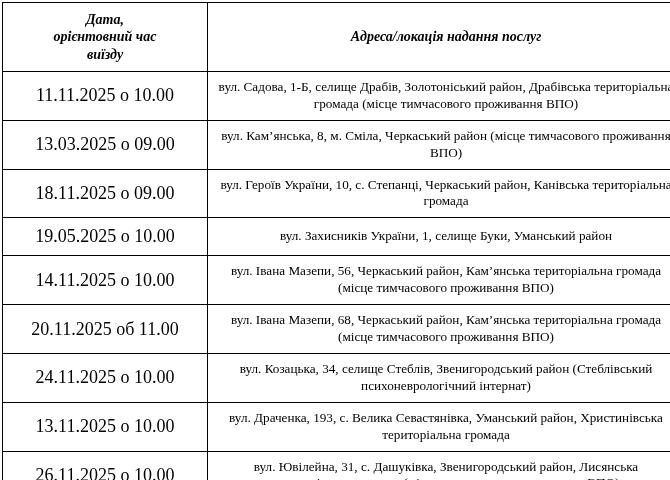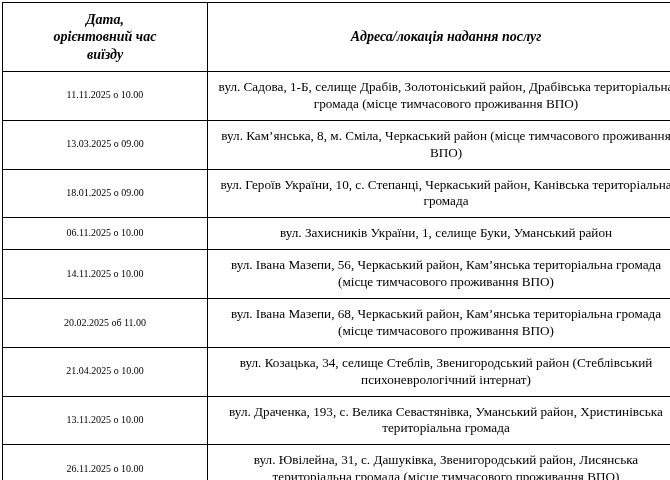--- a/index.html
+++ b/index.html
@@ -43,21 +43,21 @@
   th.col-date { width: 196px; }
   th.col-addr { width: 468px; }
 
   tbody td {
     font-size: 13.2px;
     line-height: 1.28;
     padding: 7px 6px;
   }
   tbody td.date-cell {
     white-space: nowrap;
-    font-size: 10px;
+    font-size: 18px;
   }
   tbody td.addr-cell {
     padding-left: 10px;
     padding-right: 10px;
   }
 </style>
 </head>
 <body>
 
 <div class="sheet">
@@ -73,37 +73,37 @@
     <tbody>
       <tr>
         <td class="date-cell">11.11.2025 о 10.00</td>
         <td class="addr-cell">вул. Садова, 1-Б, селище Драбів, Золотоніський район, Драбівська територіальна громада (місце тимчасового проживання ВПО)</td>
       </tr>
       <tr>
         <td class="date-cell">13.03.2025 о 09.00</td>
         <td class="addr-cell">вул. Кам’янська, 8, м. Сміла, Черкаський район (місце тимчасового проживання ВПО)</td>
       </tr>
       <tr>
-        <td class="date-cell">18.01.2025 о 09.00</td>
+        <td class="date-cell">18.11.2025 о 09.00</td>
         <td class="addr-cell">вул. Героїв України, 10, с. Степанці, Черкаський район, Канівська територіальна громада</td>
       </tr>
       <tr>
-        <td class="date-cell">06.11.2025 о 10.00</td>
+        <td class="date-cell">19.05.2025 о 10.00</td>
         <td class="addr-cell">вул. Захисників України, 1, селище Буки, Уманський район</td>
       </tr>
       <tr>
         <td class="date-cell">14.11.2025 о 10.00</td>
         <td class="addr-cell">вул. Івана Мазепи, 56, Черкаський район, Кам’янська територіальна громада (місце тимчасового проживання ВПО)</td>
       </tr>
       <tr>
-        <td class="date-cell">20.02.2025 об 11.00</td>
+        <td class="date-cell">20.11.2025 об 11.00</td>
         <td class="addr-cell">вул. Івана Мазепи, 68, Черкаський район, Кам’янська територіальна громада  (місце тимчасового проживання ВПО)</td>
       </tr>
       <tr>
-        <td class="date-cell">21.04.2025 о 10.00</td>
+        <td class="date-cell">24.11.2025 о 10.00</td>
         <td class="addr-cell">вул. Козацька, 34, селище Стеблів, Звенигородський район (Стеблівський психоневрологічний інтернат)</td>
       </tr>
       <tr>
         <td class="date-cell">13.11.2025 о 10.00</td>
         <td class="addr-cell">вул. Драченка, 193, с. Велика Севастянівка, Уманський район, Христинівська територіальна громада</td>
       </tr>
       <tr>
         <td class="date-cell">26.11.2025 о 10.00</td>
         <td class="addr-cell">вул. Ювілейна, 31, с. Дашуківка, Звенигородський район, Лисянська територіальна громада (місце тимчасового проживання ВПО)</td>
       </tr>

